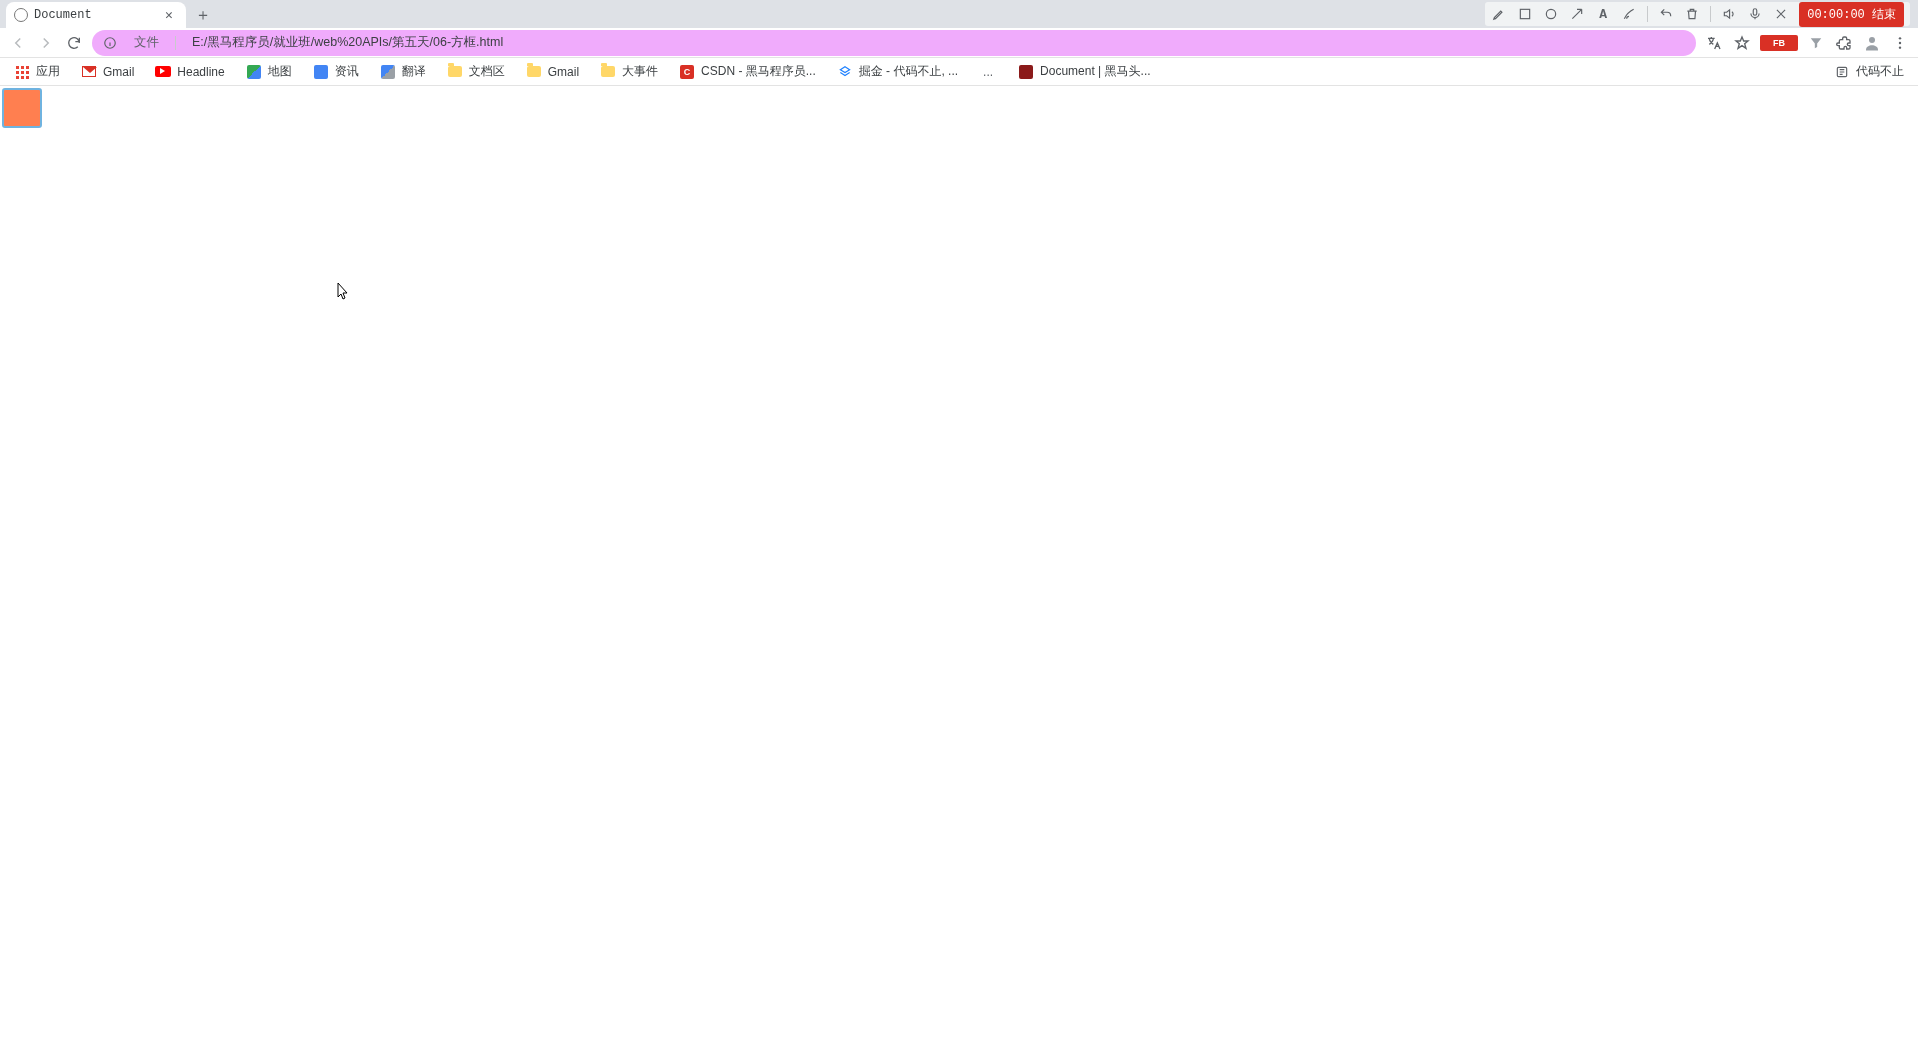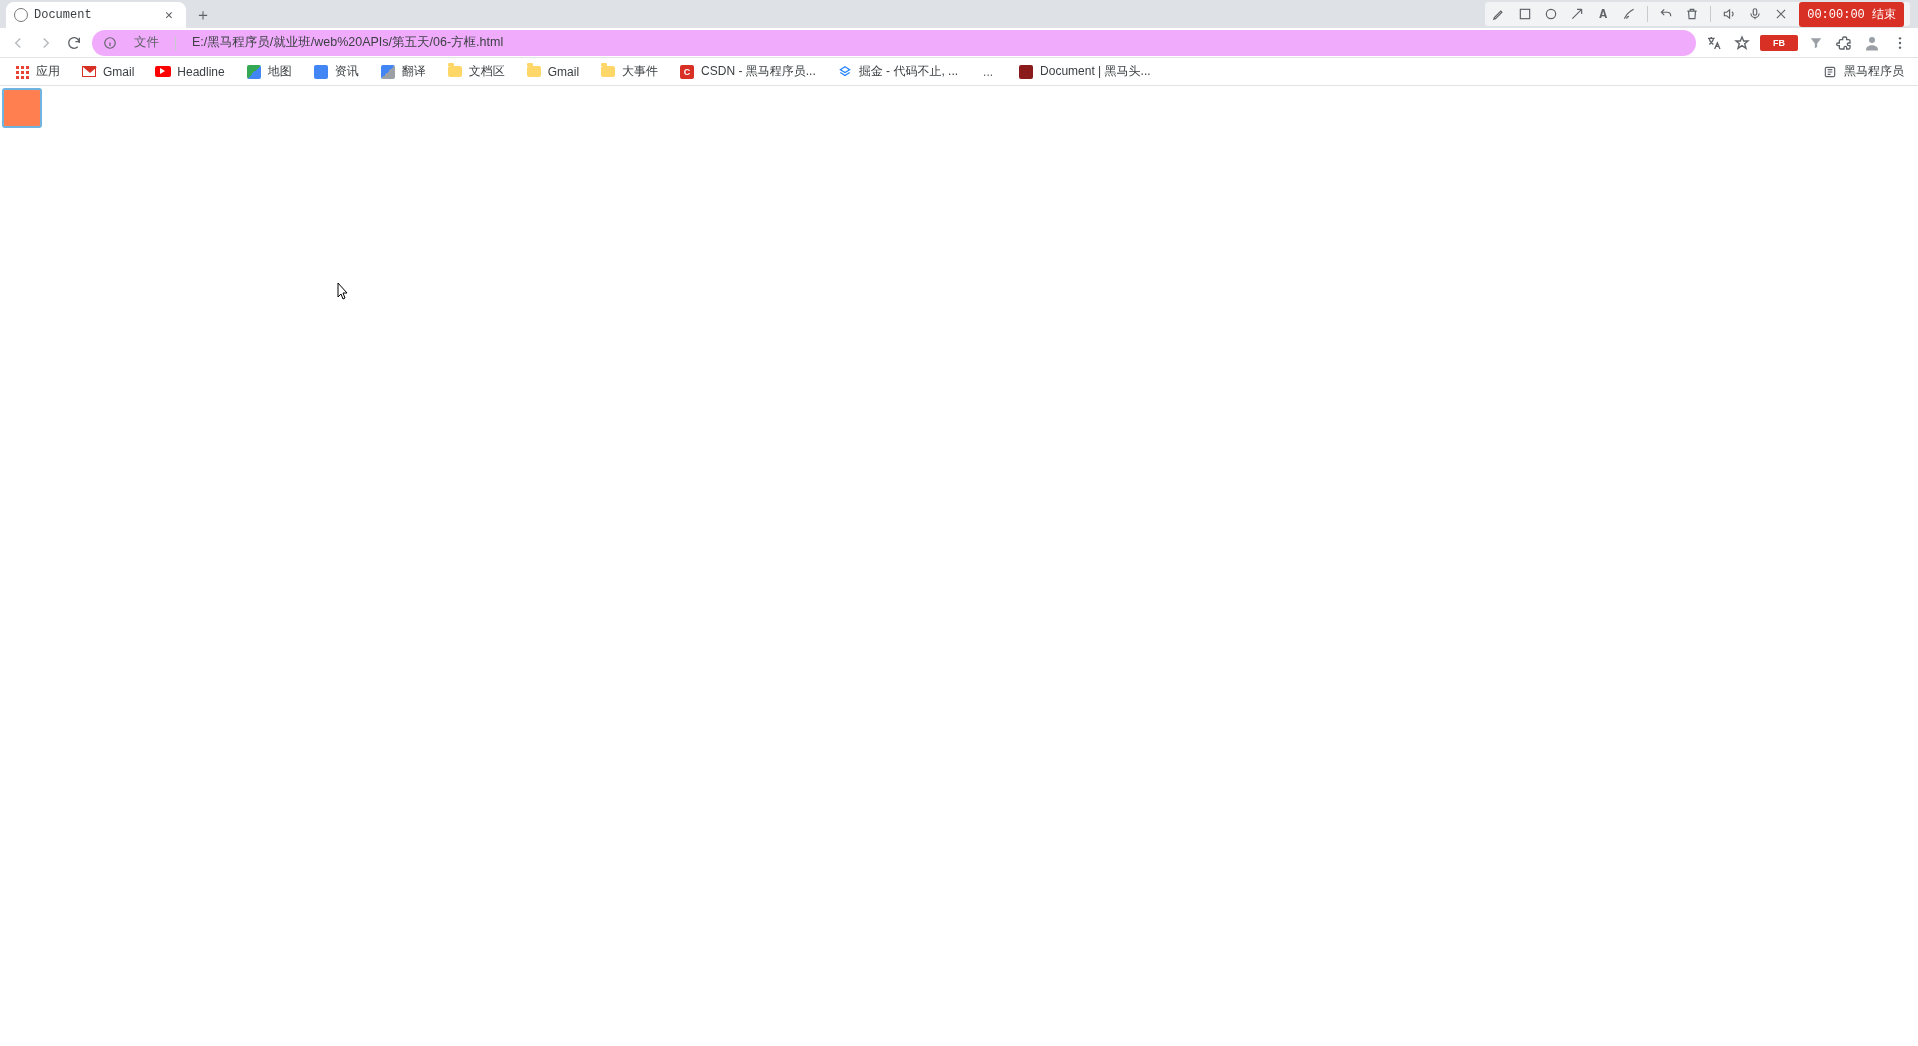--- a/index.html
+++ b/index.html
@@ -386,21 +386,21 @@
       <span>Document | 黑马头...</span>
     </div>
   <div class="bm-spacer"></div>
   <div class="bm-item">
     <span class="bm-ico">
       <svg width="14" height="14" viewBox="0 0 24 24" fill="none" stroke="#5f6368" stroke-width="2">
           <rect x="4" y="4" width="16" height="16" rx="2"></rect>
           <path d="M8 8h8M8 12h8M8 16h5"></path>
         </svg>
     </span>
-    <span>黑马程序员</span>
+    <span>代码不止</span>
   </div>
 </div>
 
 <div class="page" style="height:calc(1046px - 28px - 30px - 28px);">
   <div class="orange-box" title="orange square"></div>
 
   <svg class="cursor" viewBox="0 0 12 18">
     <path d="M1 1l0 14 3-3 2 5 2-1-2-5 4 0z" fill="#fff" stroke="#000" stroke-width="1"></path>
   </svg>
 </div>

